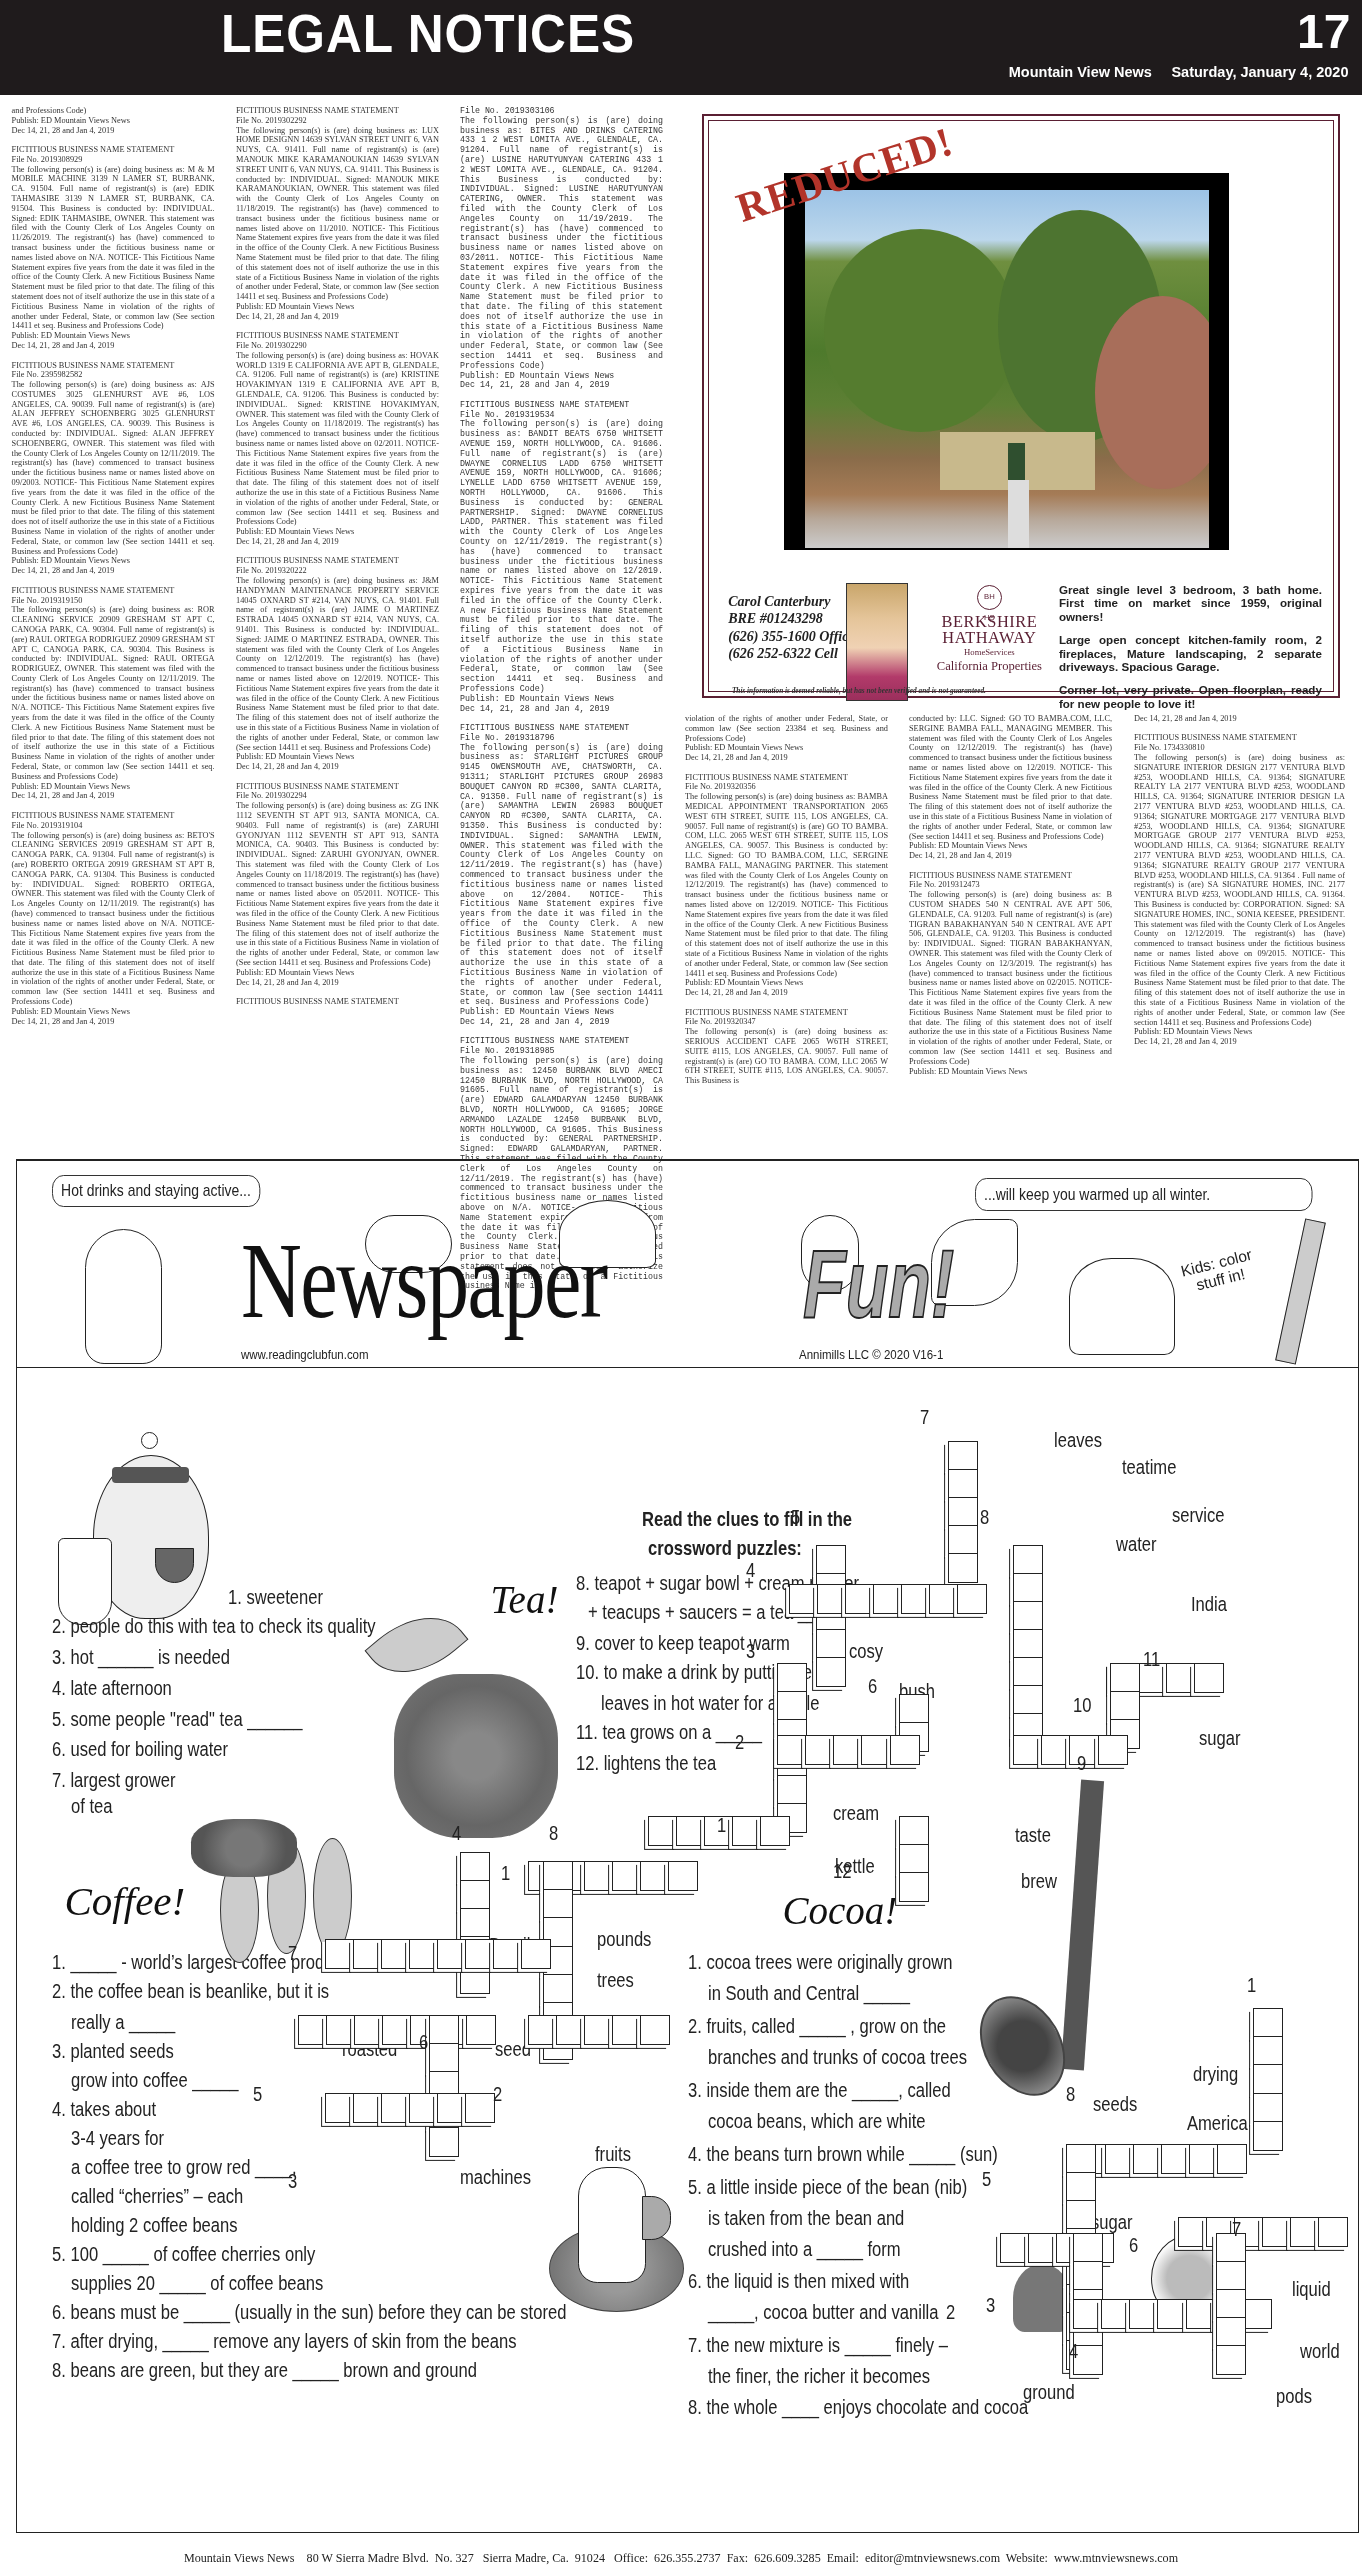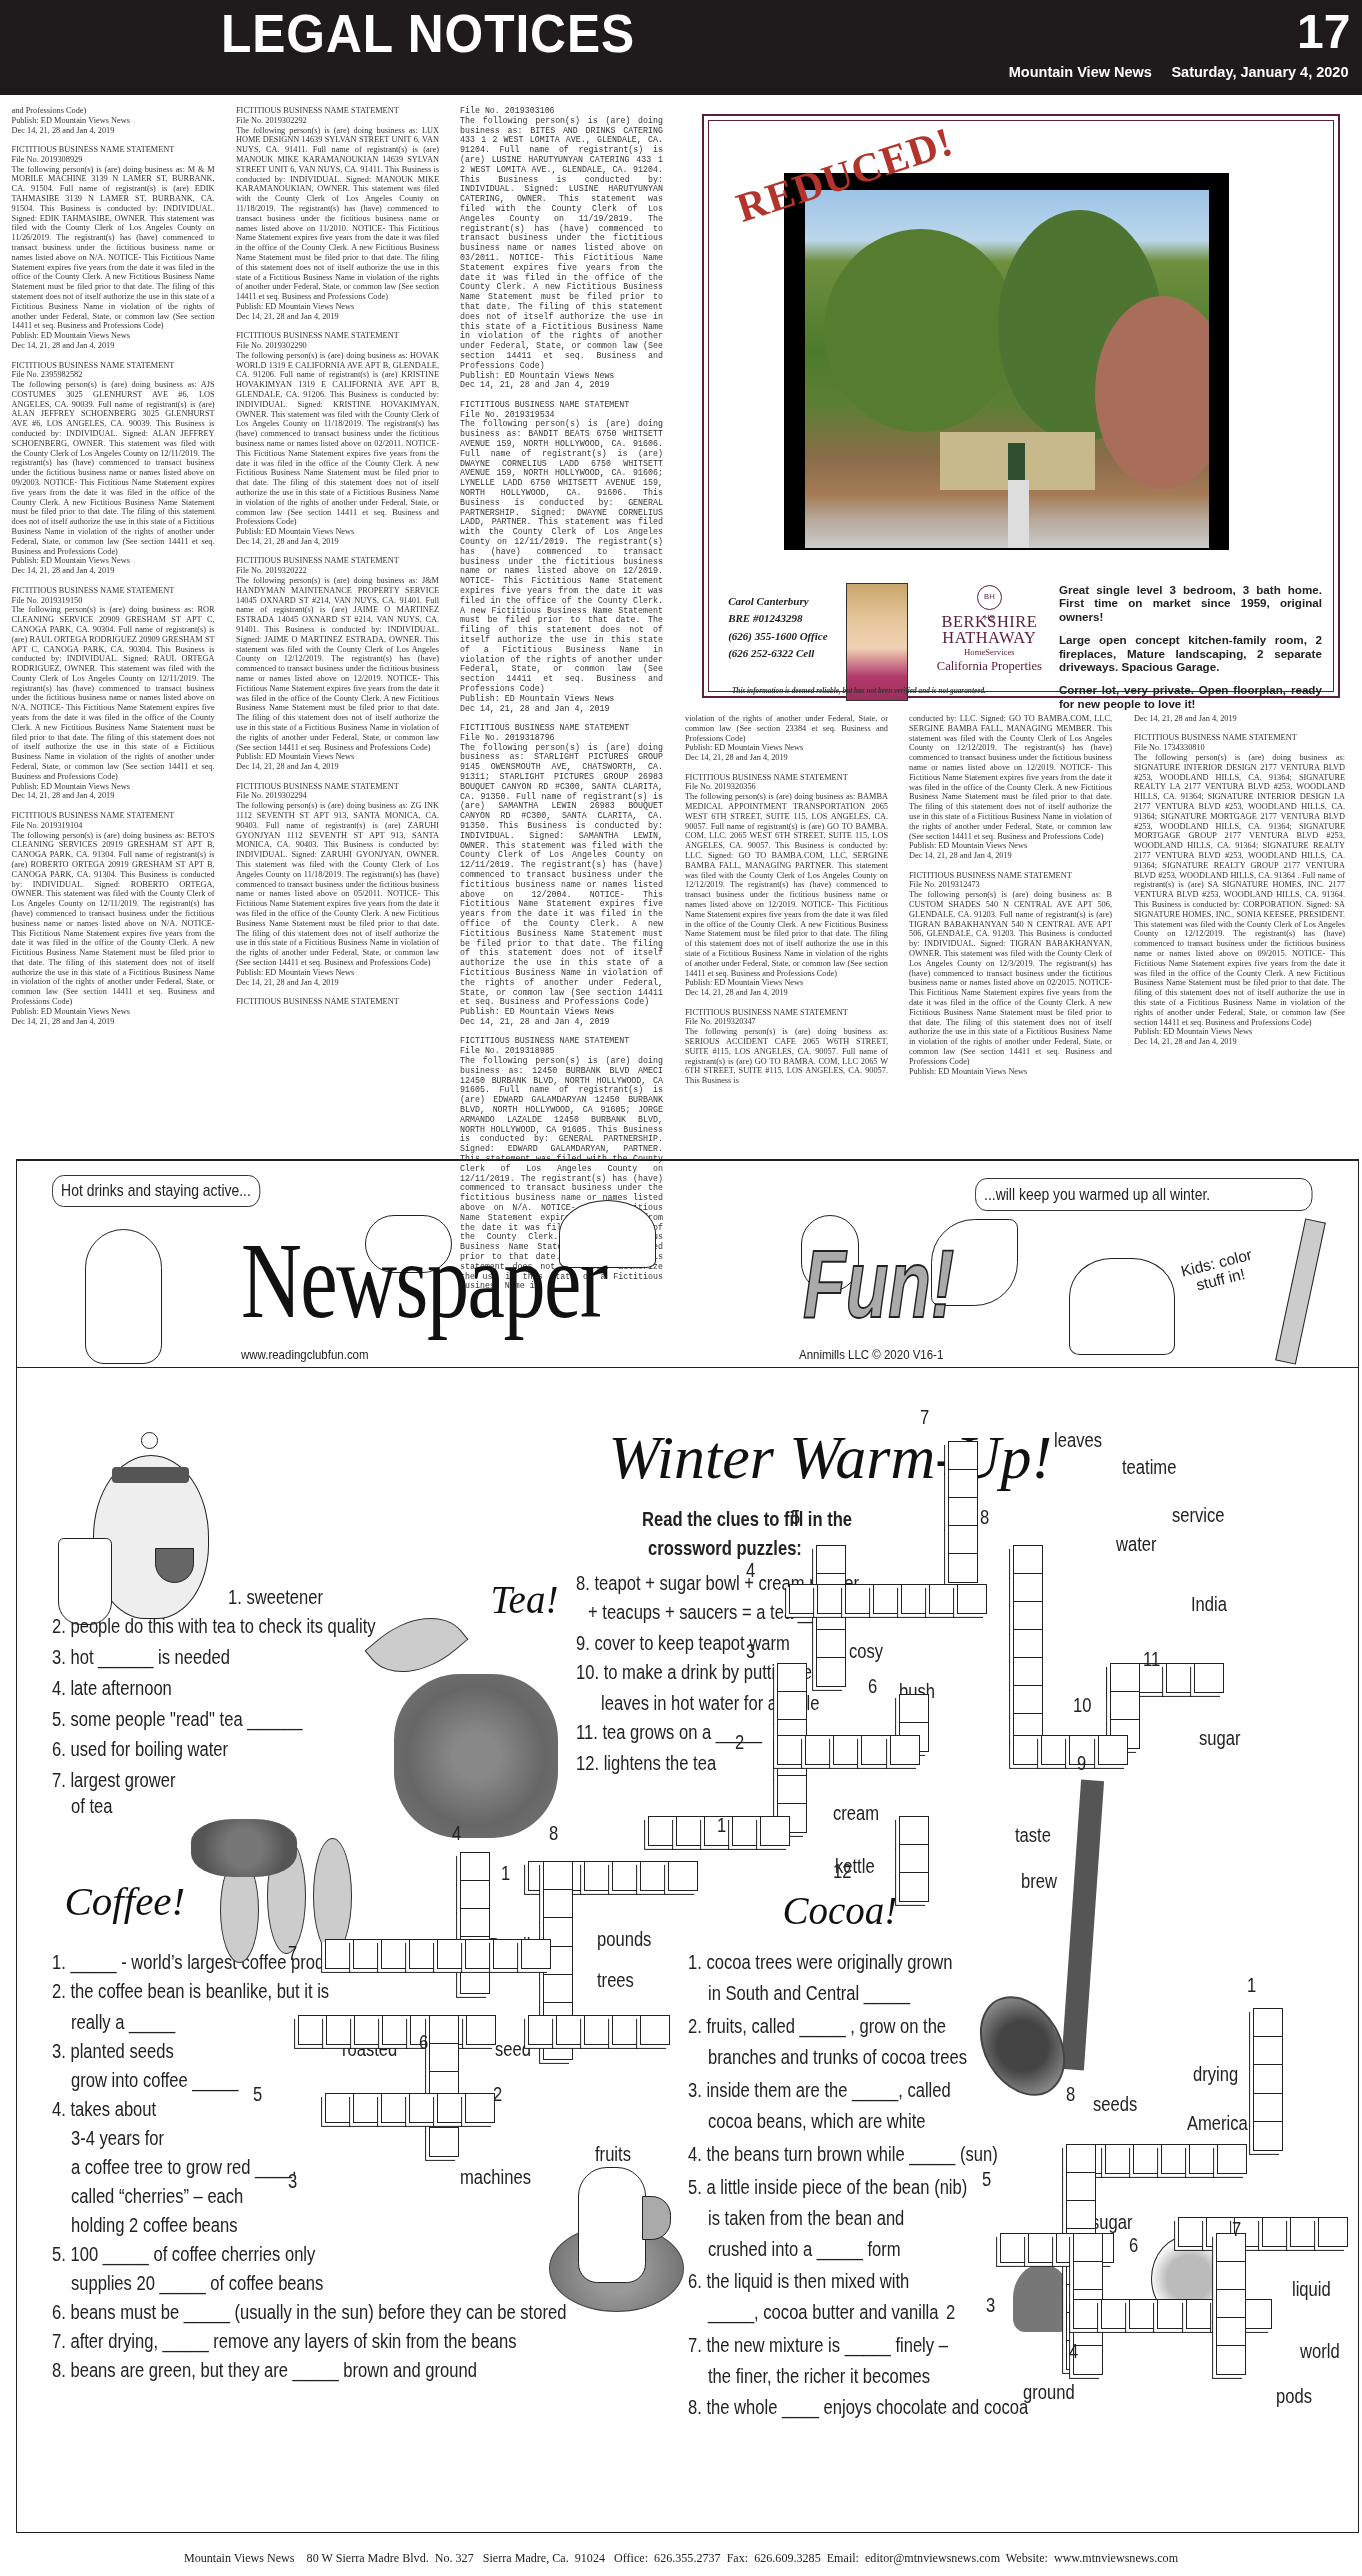--- a/index.html
+++ b/index.html
@@ -26,21 +26,21 @@
   .ad .photo-frame { position: absolute; left: 75px; top: 52px; width: 445px; height: 377px; background: #000; }
   .ad .photo { position: absolute; left: 21px; top: 17.4px; width: 404px; height: 358px;
      background: linear-gradient(180deg, #9cc3e6 0%, #bcd7ec 14%, #6f8f3f 20%, #4e7a2c 45%, #5d7f34 60%, #8a6c4a 75%, #a57b56 85%, #b7a89a 92%, #ccc 100%); overflow: hidden; }
   .ad .photo .tree1 { position: absolute; left: 19.3px; top: 39px; width: 193px; height: 203px; border-radius: 50%; background: #557c2f; }
   .ad .photo .tree2 { position: absolute; left: 193px; top: 19.3px; width: 164px; height: 232px; border-radius: 50%; background: #4d7430; }
   .ad .photo .tree3 { position: absolute; left: 290px; top: 106px; width: 135px; height: 193px; border-radius: 50%; background: #a86e5a; }
   .ad .photo .house { position: absolute; left: 135px; top: 242px; width: 155px; height: 58px; background: #c8b98c; }
   .ad .photo .door { position: absolute; left: 203px; top: 253px; width: 17.4px; height: 44px; background: #2f4f2f; }
   .ad .photo .path { position: absolute; left: 203px; top: 290px; width: 21px; height: 68px; background: #ddd; }
   .ad .reduced { position: absolute; left: 29px; top: 64px; font-family: "Liberation Serif", serif; font-weight: bold; font-size: 41px; color: #b2342a; transform: rotate(-18deg); transform-origin: left; letter-spacing: 1px; }
-  .ad .agent { position: absolute; left: 19.3px; top: 472px; font-style: italic; font-size: 11px; line-height: 17.4px; color: #222; font-weight: bold; }
+  .ad .agent { position: absolute; left: 19.3px; top: 472px; font-style: italic; font-size: 14px; line-height: 17.4px; color: #222; font-weight: bold; }
   .ad .headshot { position: absolute; left: 137px; top: 462px; width: 62px; height: 118px; background: linear-gradient(180deg, #c9a66b 0%, #e5c59a 30%, #f0d2b4 55%, #b23a6a 80%, #9b2f5c 100%); border: 1px solid #333; }
   .ad .bh-logo { position: absolute; left: 213px; top: 464px; width: 135px; text-align: center; color: #5a1f33; }
   .ad .bh-logo .seal { width: 25px; height: 25px; border: 1.9px solid #5a1f33; border-radius: 50%; margin: 0 auto 3.9px; font-size: 7.7px; line-height: 21px; font-family: "Liberation Sans", sans-serif; }
   .ad .bh-logo .b1 { font-size: 16.4px; line-height: 16.4px; letter-spacing: 0.5px; }
   .ad .bh-logo .b2 { font-size: 8.7px; line-height: 11.6px; }
   .ad .bh-logo .b3 { font-size: 12.6px; line-height: 17.4px; }
   .ad .desc { position: absolute; left: 350px; top: 462px; width: 263px; font-family: "Liberation Sans", sans-serif; font-weight: bold; font-size: 11.6px; line-height: 13.5px; color: #222; text-align: justify; }
   .ad .desc p { margin-bottom: 9.7px; }
   .ad .disclaimer { position: absolute; left: 23px; top: 580px; font-style: italic; font-weight: bold; font-size: 7.3px; color: #333; }
 
@@ -278,21 +278,20 @@
 
   <div style="position:absolute; left:41px; top:271px; width:164px; height:193px;">
     <div style="position:absolute; left:35px; top:23px; width:116px; height:164px; border:1.9px solid #222; border-radius:50% 50% 45% 45%; background:#eee;"></div>
     <div style="position:absolute; left:54px; top:35px; width:77px; height:15.5px; background:#555; border-radius:3.9px;"></div>
     <div style="position:absolute; left:83px; top:0; width:17.4px; height:17.4px; border:1.9px solid #222; border-radius:50%; background:#fff;"></div>
     <div style="position:absolute; left:0; top:106px; width:54px; height:87px; border:1.9px solid #222; border-radius:5.8px 5.8px 23px 23px; background:#fff;"></div>
     <div style="position:absolute; left:97px; top:116px; width:39px; height:35px; border:1.9px solid #222; border-radius:0 0 29px 29px; background:#666;"></div>
   </div>
 
 
-  <div class="script" style="left:592px; top:261px; font-size:62px;">Winter Warm-Up!</div>
   <div class="clue" style="left:625px; top:348px; font-weight:bold; font-size:19.3px;">Read the clues to fill in the</div>
   <div class="clue" style="left:631px; top:377px; font-weight:bold; font-size:19.3px;">crossword puzzles:</div>
 
   <div class="script" style="left:474px; top:416px; font-size:39px;">Tea!</div>
   <div class="clue" style="left:211px; top:426px;">1. sweetener</div>
   <div class="clue" style="left:35px; top:455px;">2. people do this with tea to check its quality</div>
   <div class="clue" style="left:35px; top:486px;">3. hot ______ is needed</div>
   <div class="clue" style="left:35px; top:517px;">4. late afternoon</div>
   <div class="clue" style="left:35px; top:548px;">5. some people "read" tea ______</div>
   <div class="clue" style="left:35px; top:578px;">6. used for boiling water</div>

